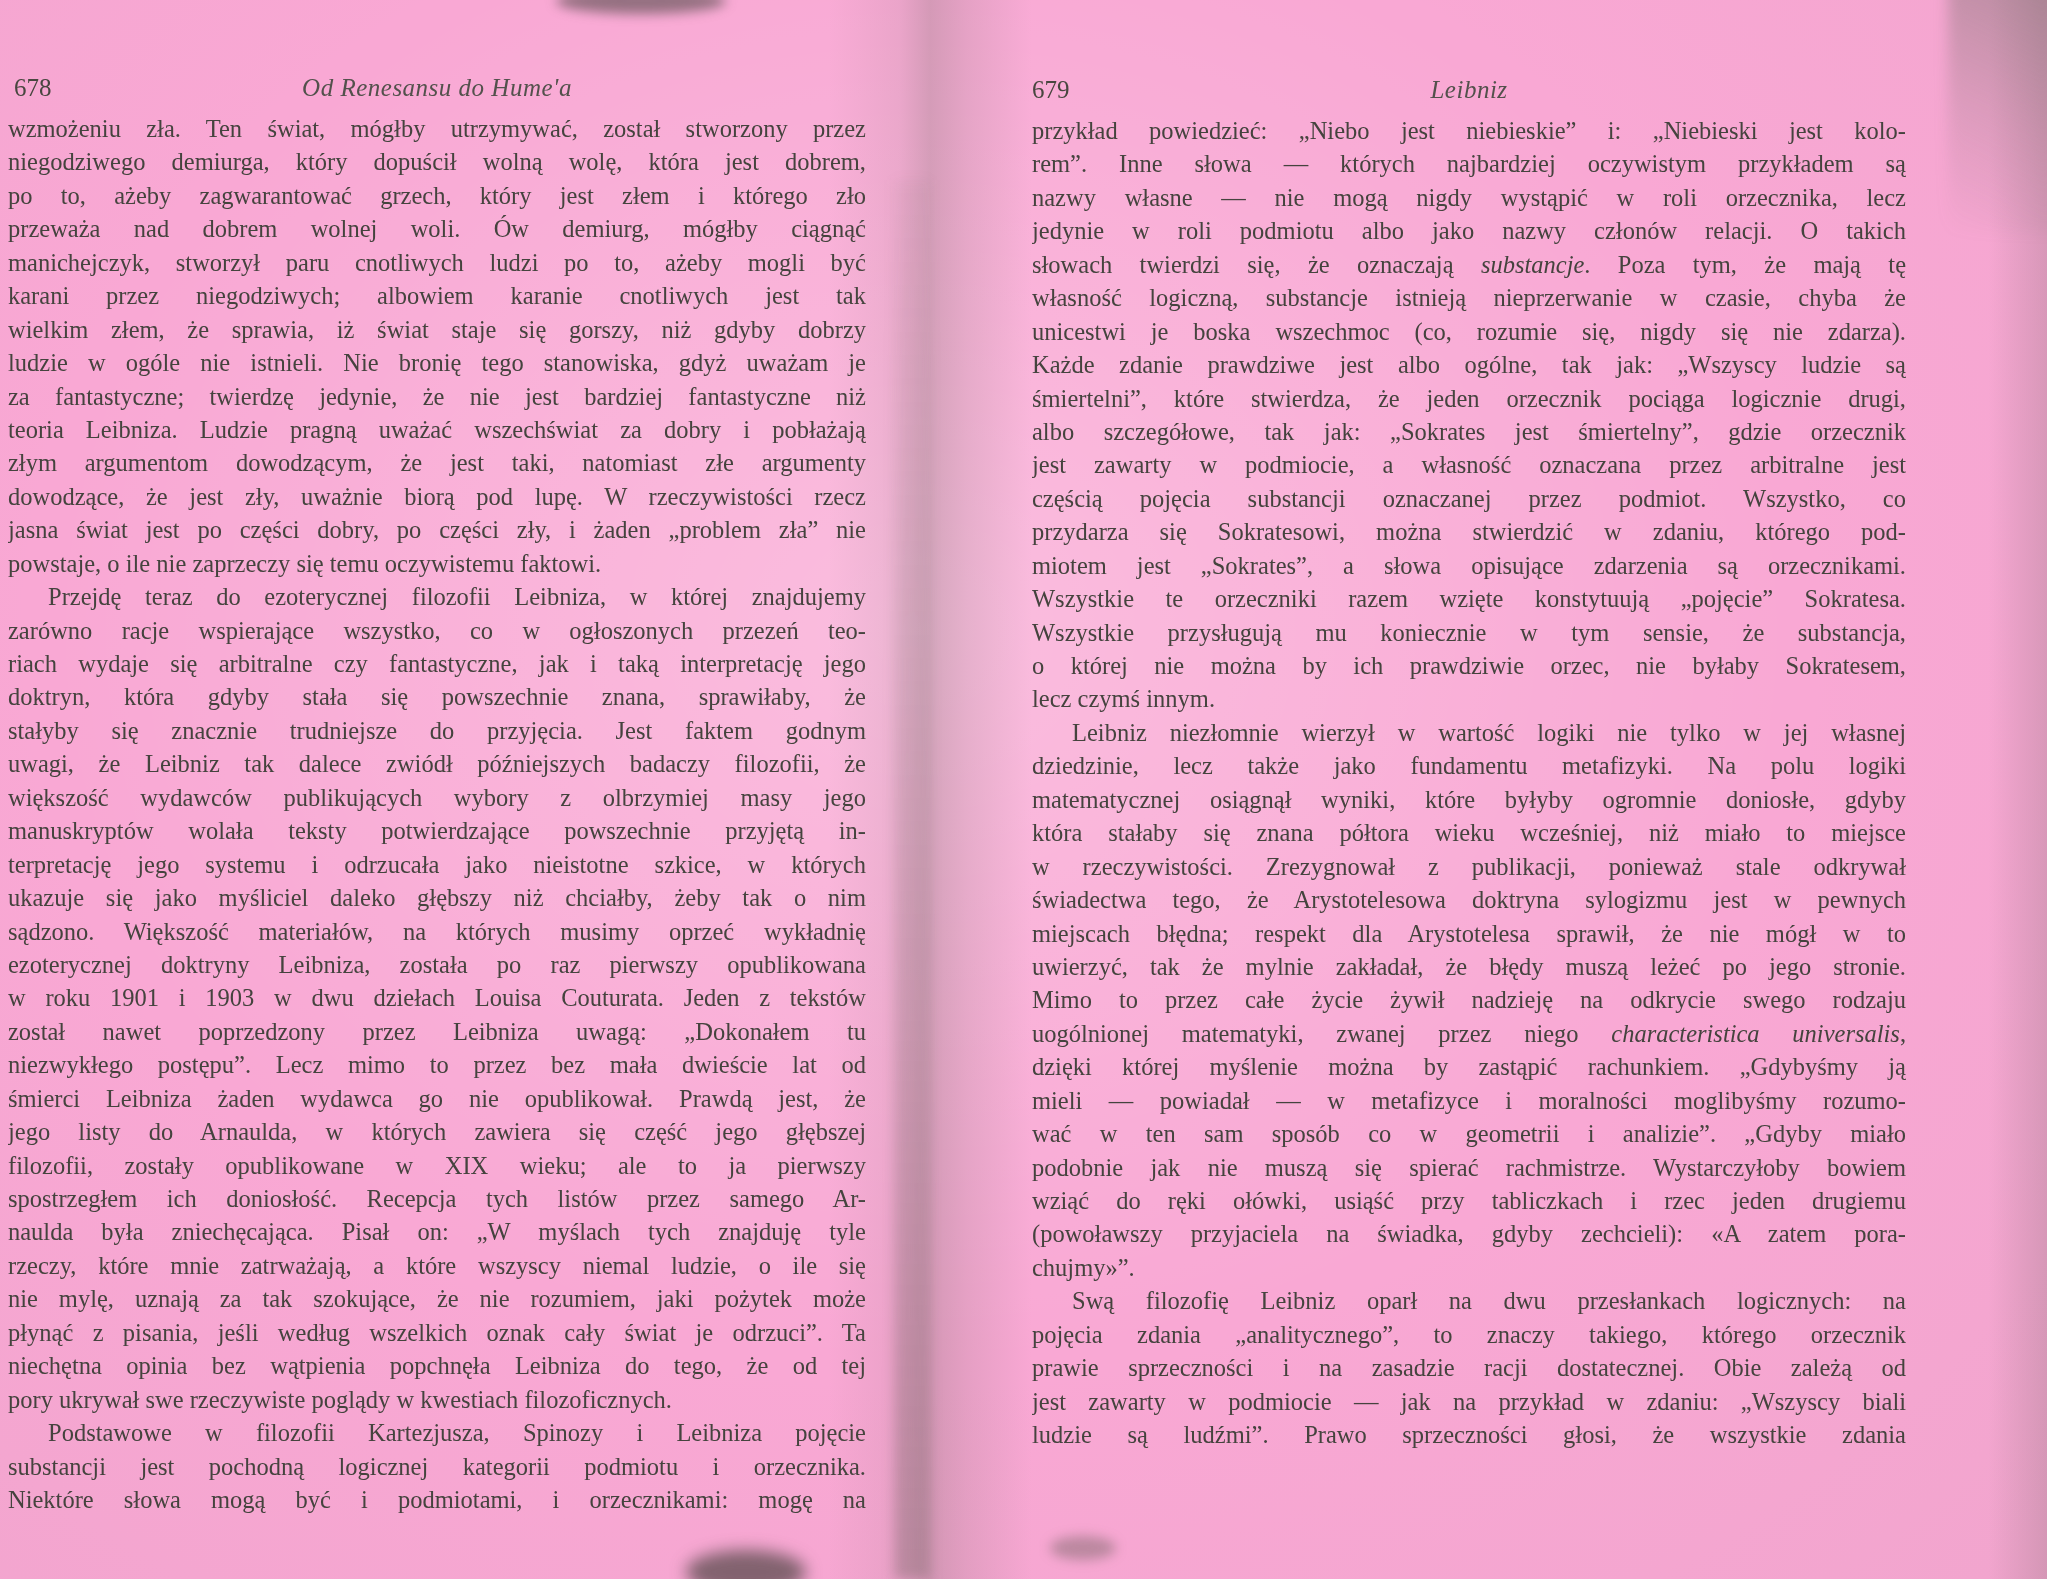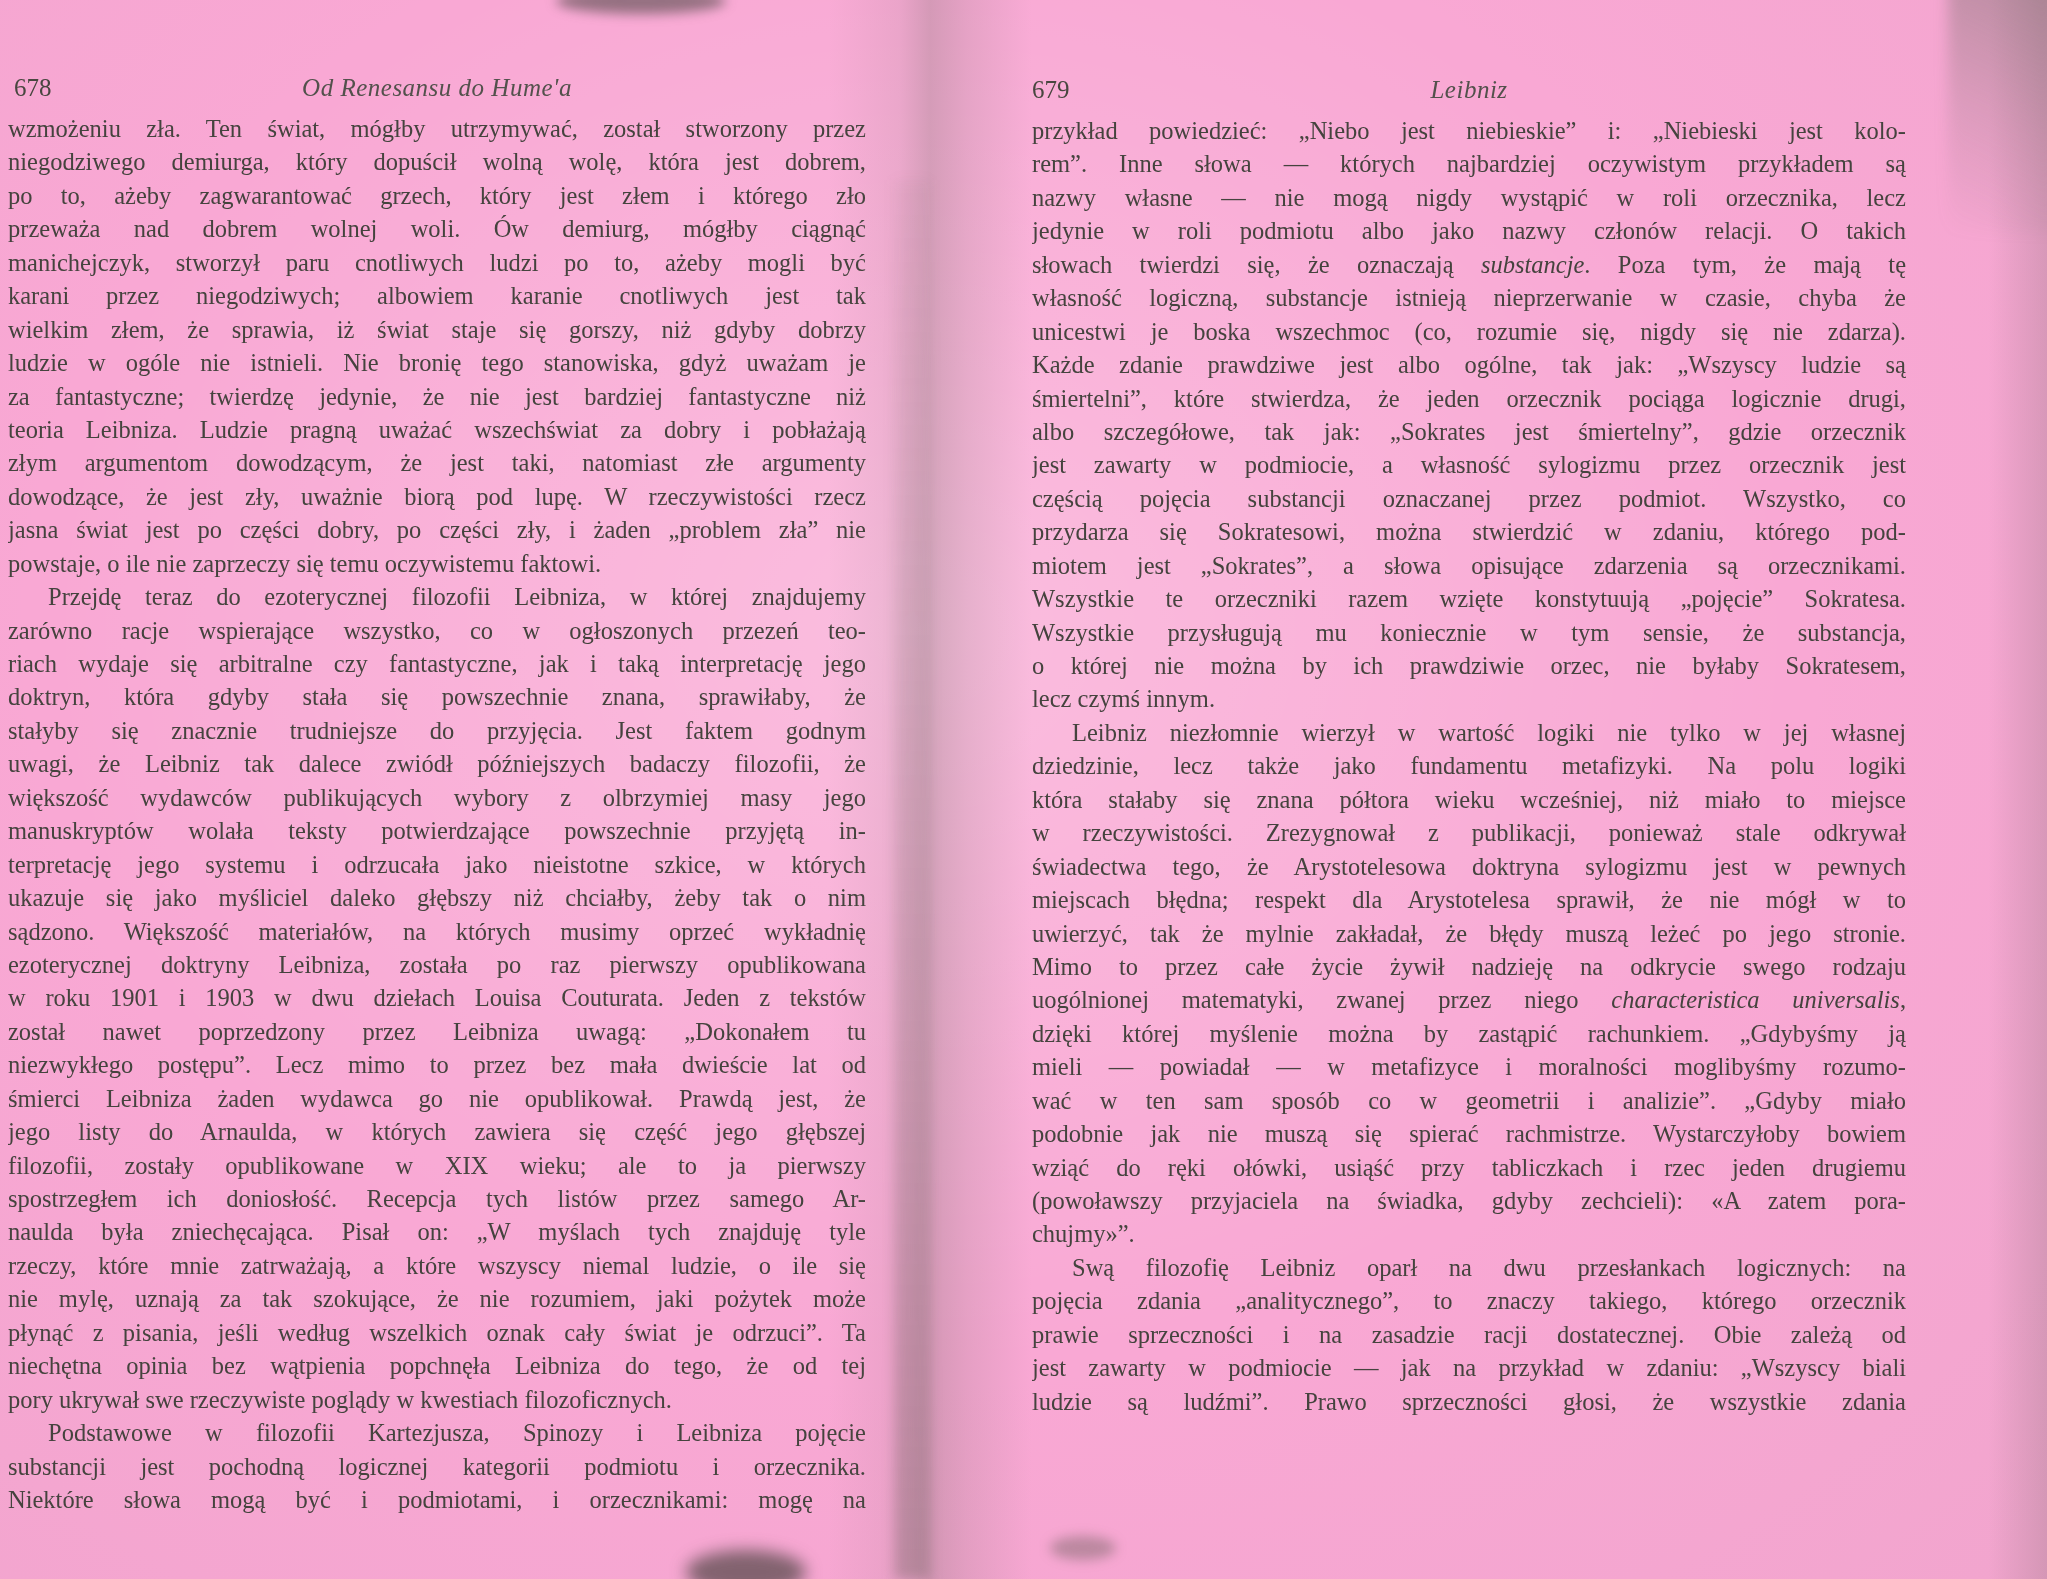--- a/index.html
+++ b/index.html
@@ -166,30 +166,31 @@
       <div class="line">przykład powiedzieć: „Niebo jest niebieskie” i: „Niebieski jest kolo-</div>
       <div class="line">rem”. Inne słowa — których najbardziej oczywistym przykładem są</div>
       <div class="line">nazwy własne — nie mogą nigdy wystąpić w roli orzecznika, lecz</div>
       <div class="line">jedynie w roli podmiotu albo jako nazwy członów relacji. O takich</div>
       <div class="line">słowach twierdzi się, że oznaczają <i>substancje</i>. Poza tym, że mają tę</div>
       <div class="line">własność logiczną, substancje istnieją nieprzerwanie w czasie, chyba że</div>
       <div class="line">unicestwi je boska wszechmoc (co, rozumie się, nigdy się nie zdarza).</div>
       <div class="line">Każde zdanie prawdziwe jest albo ogólne, tak jak: „Wszyscy ludzie są</div>
       <div class="line">śmiertelni”, które stwierdza, że jeden orzecznik pociąga logicznie drugi,</div>
       <div class="line">albo szczegółowe, tak jak: „Sokrates jest śmiertelny”, gdzie orzecznik</div>
-      <div class="line">jest zawarty w podmiocie, a własność sylogizmu przez orzecznik jest</div>
+      <div class="line">jest zawarty w podmiocie, a własność oznaczana przez arbitralne jest</div>
       <div class="line">częścią pojęcia substancji oznaczanej przez podmiot. Wszystko, co</div>
       <div class="line">przydarza się Sokratesowi, można stwierdzić w zdaniu, którego pod-</div>
       <div class="line">miotem jest „Sokrates”, a słowa opisujące zdarzenia są orzecznikami.</div>
       <div class="line">Wszystkie te orzeczniki razem wzięte konstytuują „pojęcie” Sokratesa.</div>
       <div class="line">Wszystkie przysługują mu koniecznie w tym sensie, że substancja,</div>
       <div class="line">o której nie można by ich prawdziwie orzec, nie byłaby Sokratesem,</div>
       <div class="line end">lecz czymś innym.</div>
       <div class="line indent">Leibniz niezłomnie wierzył w wartość logiki nie tylko w jej własnej</div>
       <div class="line">dziedzinie, lecz także jako fundamentu metafizyki. Na polu logiki</div>
+      <div class="line">matematycznej osiągnął wyniki, które byłyby ogromnie doniosłe, gdyby</div>
       <div class="line">która stałaby się znana półtora wieku wcześniej, niż miało to miejsce</div>
       <div class="line">w rzeczywistości. Zrezygnował z publikacji, ponieważ stale odkrywał</div>
       <div class="line">świadectwa tego, że Arystotelesowa doktryna sylogizmu jest w pewnych</div>
       <div class="line">miejscach błędna; respekt dla Arystotelesa sprawił, że nie mógł w to</div>
       <div class="line">uwierzyć, tak że mylnie zakładał, że błędy muszą leżeć po jego stronie.</div>
       <div class="line">Mimo to przez całe życie żywił nadzieję na odkrycie swego rodzaju</div>
       <div class="line">uogólnionej matematyki, zwanej przez niego <i>characteristica universalis</i>,</div>
       <div class="line">dzięki której myślenie można by zastąpić rachunkiem. „Gdybyśmy ją</div>
       <div class="line">mieli — powiadał — w metafizyce i moralności moglibyśmy rozumo-</div>
       <div class="line">wać w ten sam sposób co w geometrii i analizie”. „Gdyby miało</div>

